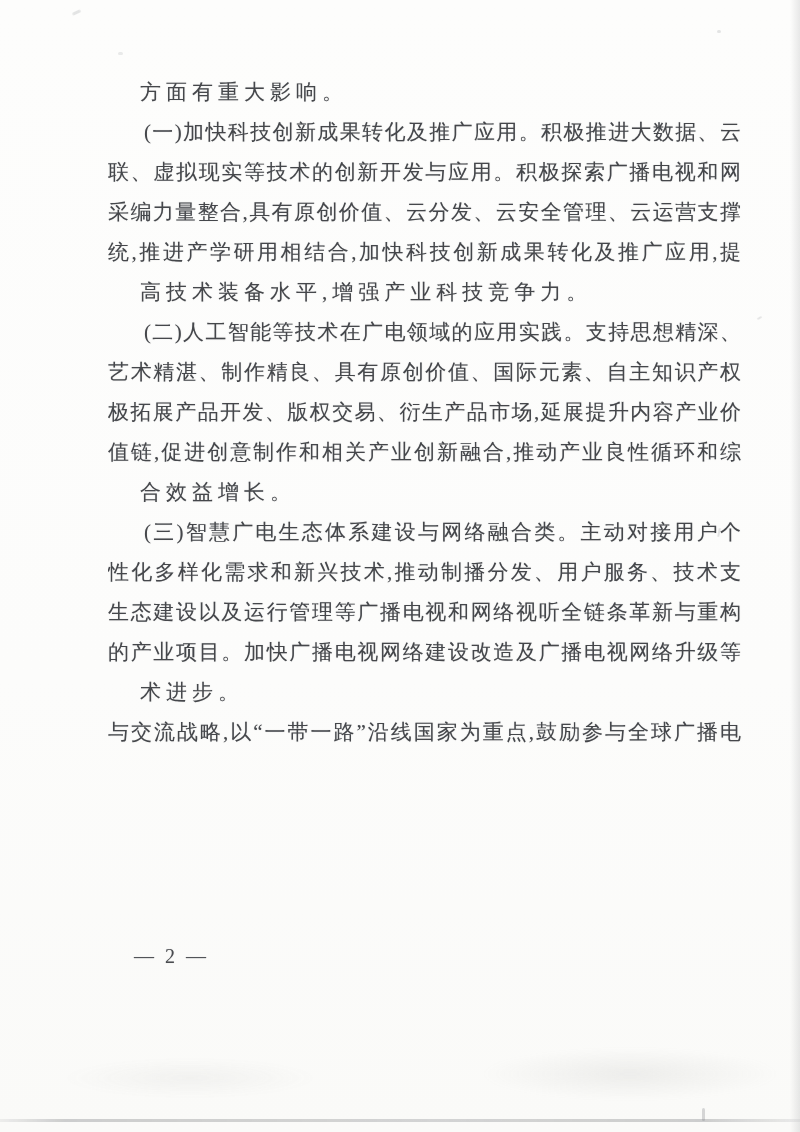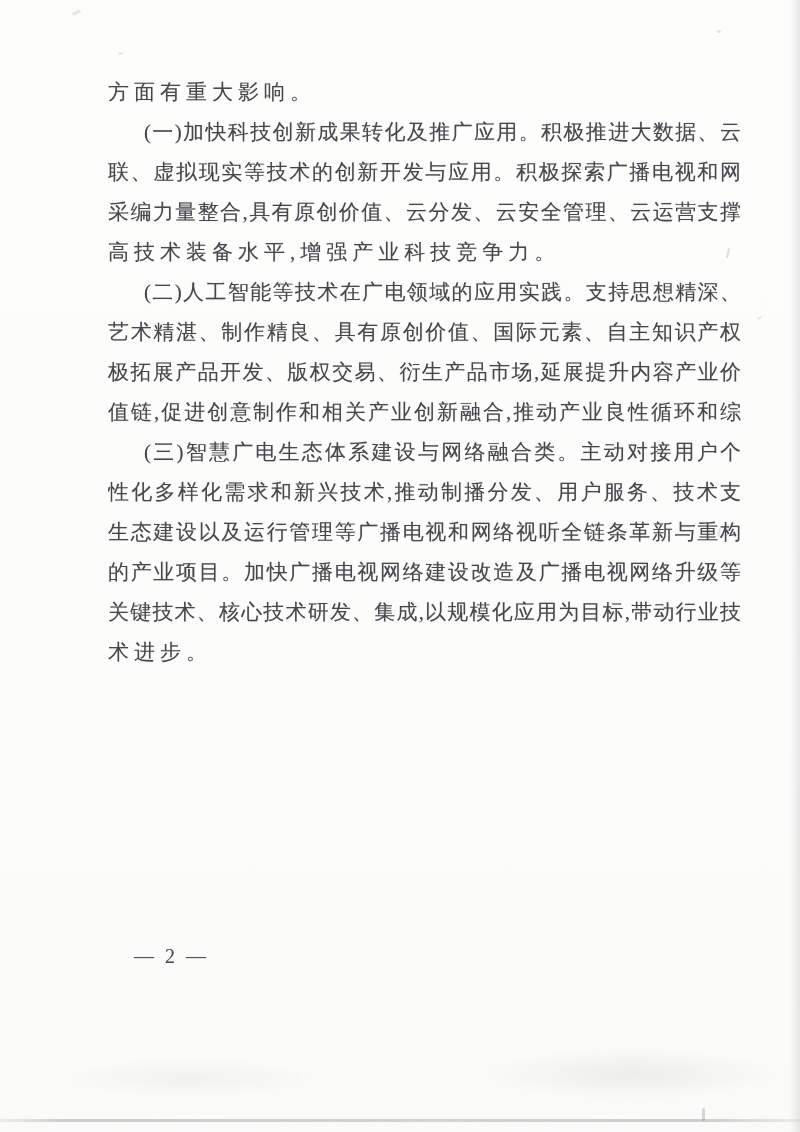--- a/index.html
+++ b/index.html
@@ -33,20 +33,21 @@
     text-align: justify;
     text-align-last: justify;
     letter-spacing: 1px;
     white-space: normal;
   }
   .line.indent { padding-left: 36px; }
   .line.last {
     text-align: left;
     text-align-last: left;
     letter-spacing: 5px;
+    margin-left: 32px;
   }
   
   .page-number {
     position: absolute;
     left: 134px;
     top: 936px;
     height: 40px;
     line-height: 40px;
     font-size: 20px;
     letter-spacing: 3px;
@@ -101,40 +102,42 @@
   <div class="text-block">
 
     <div class="para">
       <div class="line last">方面有重大影响。</div>
     </div>
 
     <div class="para">
       <div class="line indent">(一)加快科技创新成果转化及推广应用。积极推进大数据、云</div>
       <div class="line">联、虚拟现实等技术的创新开发与应用。积极探索广播电视和网</div>
       <div class="line">采编力量整合,具有原创价值、云分发、云安全管理、云运营支撑系</div>
+      <div class="line">统,推进产学研用相结合,加快科技创新成果转化及推广应用,提</div>
       <div class="line last">高技术装备水平,增强产业科技竞争力。</div>
     </div>
 
     <div class="para">
       <div class="line indent">(二)人工智能等技术在广电领域的应用实践。支持思想精深、</div>
       <div class="line">艺术精湛、制作精良、具有原创价值、国际元素、自主知识产权和核</div>
       <div class="line">极拓展产品开发、版权交易、衍生产品市场,延展提升内容产业价</div>
       <div class="line">值链,促进创意制作和相关产业创新融合,推动产业良性循环和综</div>
+      <div class="line last">合效益增长。</div>
     </div>
 
     <div class="para">
       <div class="line indent">(三)智慧广电生态体系建设与网络融合类。主动对接用户个</div>
       <div class="line">性化多样化需求和新兴技术,推动制播分发、用户服务、技术支撑、</div>
       <div class="line">生态建设以及运行管理等广播电视和网络视听全链条革新与重构</div>
       <div class="line">的产业项目。加快广播电视网络建设改造及广播电视网络升级等</div>
-      <div class="line">关键技术、核心技术研发、集成,以规模化应用为目标,带动行业技</div>
       <div class="line last">术进步。</div>
     </div>
 
     <div class="para">
+      <div class="line">与交流战略,以“一带一路”沿线国家为重点,鼓励参与全球广播电</div>
     </div>
 
   </div>
 
   <div class="page-number">— 2 —</div>
 
   <div class="speck s1"></div>
   <div class="speck s2"></div>
   <div class="speck s3"></div>
   <div class="speck s4"></div>

